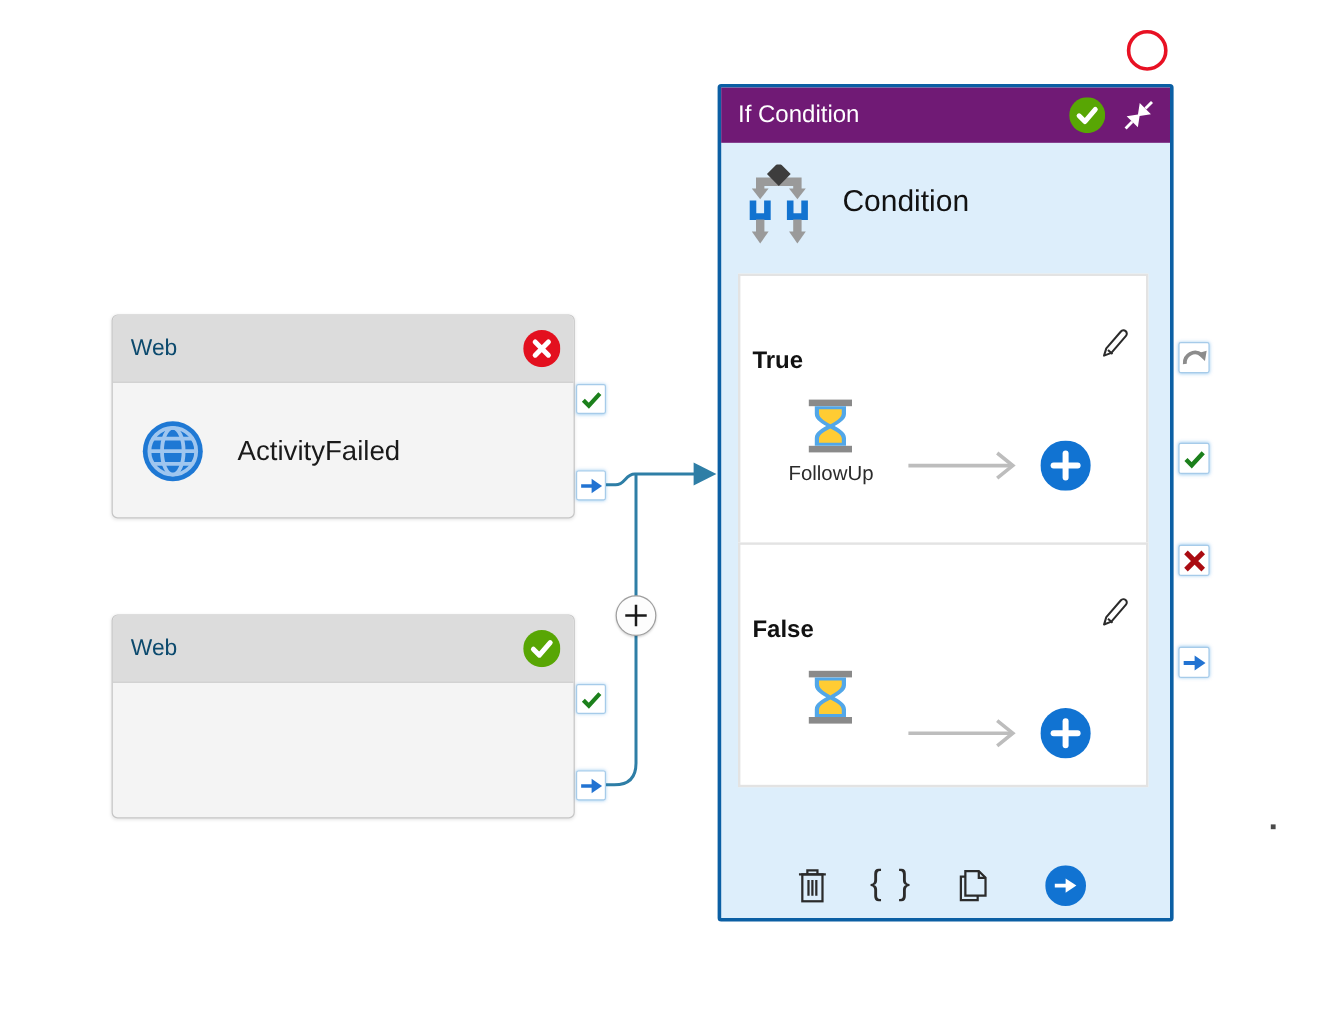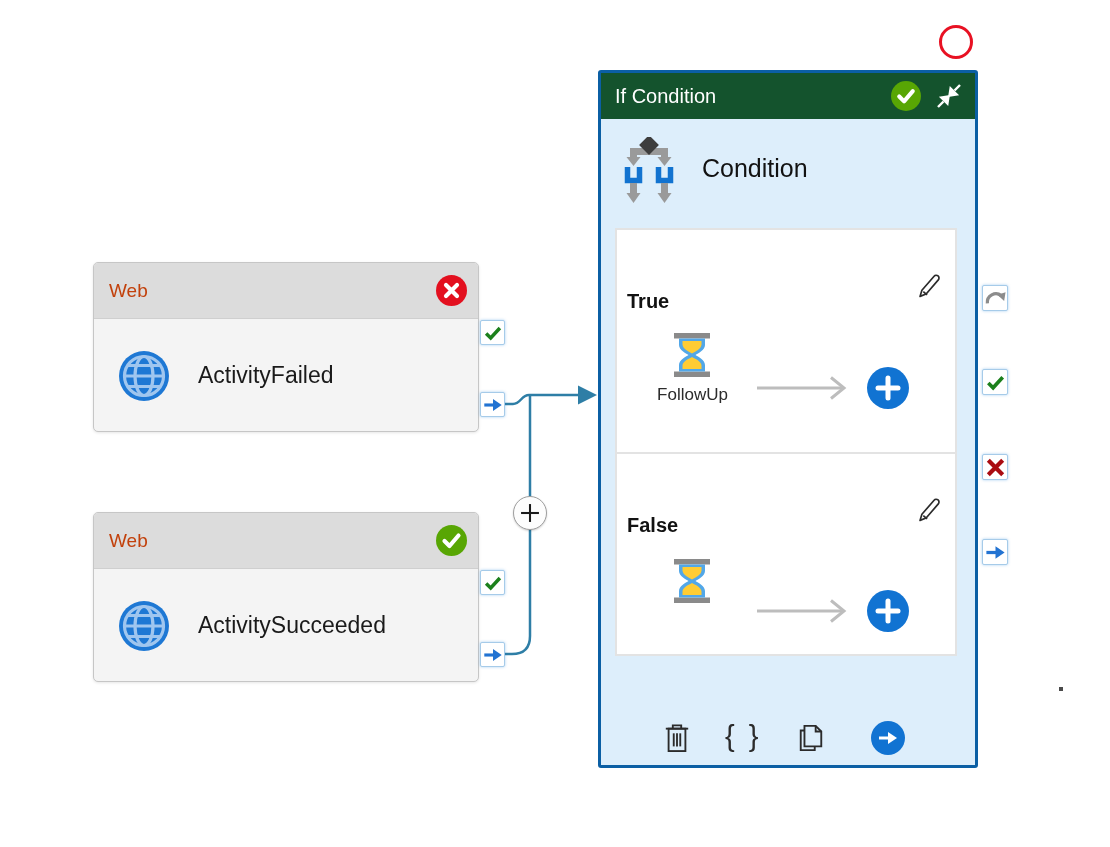--- a/index.html
+++ b/index.html
@@ -20,38 +20,38 @@
   
   .activity-box{
     position:absolute;left:93px;width:386px;height:170px;background:#f4f4f4;
     border:1px solid #c6c6c6;border-radius:5px;z-index:2;overflow:hidden;
     box-shadow:0 1px 3px rgba(0,0,0,.10);
   }
   .activity-header{
     position:relative;height:56px;background:#dcdcdc;border-bottom:1px solid #cfcfcf;
     display:flex;align-items:center;padding-left:15px;
   }
-  .activity-type{font-size:19px;color:#c2410c;}
+  .activity-type{font-size:19px;color:#0c4a6e;}
   .status-badge{position:absolute;right:11px;top:12px;width:31px;height:31px;}
   .activity-body{height:113px;display:flex;align-items:center;padding-left:24px;gap:28px;}
   .activity-name{font-size:23px;color:#1a1a1a;}
   
   .port{
     position:absolute;width:25px;height:25px;background:#fff;border:1px solid #a6cbe9;
     border-radius:2px;display:flex;align-items:center;justify-content:center;z-index:2;
     box-shadow:0 0 3px rgba(0,120,215,.35);
   }
   .port-lg{width:26px;height:26px;}
   
   .if-panel{
     position:absolute;left:598px;top:70px;width:380px;height:698px;
     background:#ddeefb;border:3px solid #0b5fa4;border-radius:3px;z-index:2;
   }
   .if-header{
-    height:46px;background:#14532d;display:flex;align-items:center;
+    height:46px;background:#701a75;display:flex;align-items:center;
     padding:0 13px 0 14px;gap:15px;
   }
   .if-title{flex:1;font-size:20px;color:#ffffff;}
   .if-check{width:30px;height:30px;}
   .collapse-btn{width:26px;height:26px;cursor:pointer;}
   .if-icon{position:absolute;left:19px;top:64px;}
   .if-name{position:absolute;left:101px;top:81px;font-size:25px;color:#121212;}
   .branch-card{
     position:absolute;left:14px;width:342px;background:#ffffff;border:2px solid #e3e3e3;
   }
@@ -130,35 +130,20 @@
 
   <div class="activity-box" style="top:512px;">
     <div class="activity-header">
       <span class="activity-type">Web</span>
       <span class="status-badge">
         <svg viewBox="0 0 31 31" width="31" height="31">
           <circle cx="15.5" cy="15.5" r="15.5" fill="#58a604"></circle>
           <path d="M8.5 16 L13.5 21 L22.5 10.5" stroke="#fff" stroke-width="4.2" fill="none" stroke-linecap="round" stroke-linejoin="round"></path>
         </svg>
       </span>
-    </div>
-    <div class="activity-body">
-      <span>
-        <svg viewBox="0 0 52 52" width="52" height="52">
-          <circle cx="26" cy="26" r="25" fill="#1e78d4"></circle>
-          <g stroke="#9fc6ef" stroke-width="3.2" fill="none">
-            <circle cx="26" cy="26" r="19.5"></circle>
-            <ellipse cx="26" cy="26" rx="9" ry="19.5"></ellipse>
-            <line x1="6.5" y1="26" x2="45.5" y2="26"></line>
-            <line x1="9.5" y1="15.5" x2="42.5" y2="15.5"></line>
-            <line x1="9.5" y1="36.5" x2="42.5" y2="36.5"></line>
-          </g>
-        </svg>
-      </span>
-      <span class="activity-name">ActivitySucceeded</span>
     </div>
   </div>
   <div class="port" style="left:480px;top:570px;">
     <svg viewBox="0 0 24 24" width="22" height="22">
       <path d="M4.5 12.5 L9.5 17.5 L19.5 6.5" stroke="#1c801c" stroke-width="3.8" fill="none"></path>
     </svg>
   </div>
   <div class="port" style="left:480px;top:642px;">
     <svg viewBox="0 0 24 24" width="22" height="22">
       <line x1="2.5" y1="12" x2="13" y2="12" stroke="#2273d2" stroke-width="3.4"></line>

